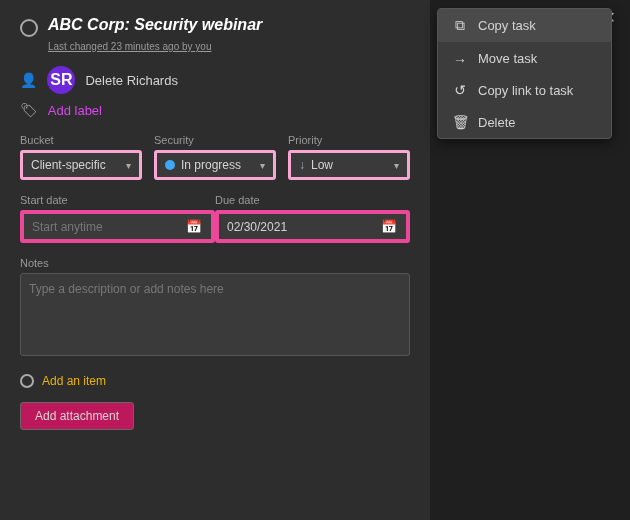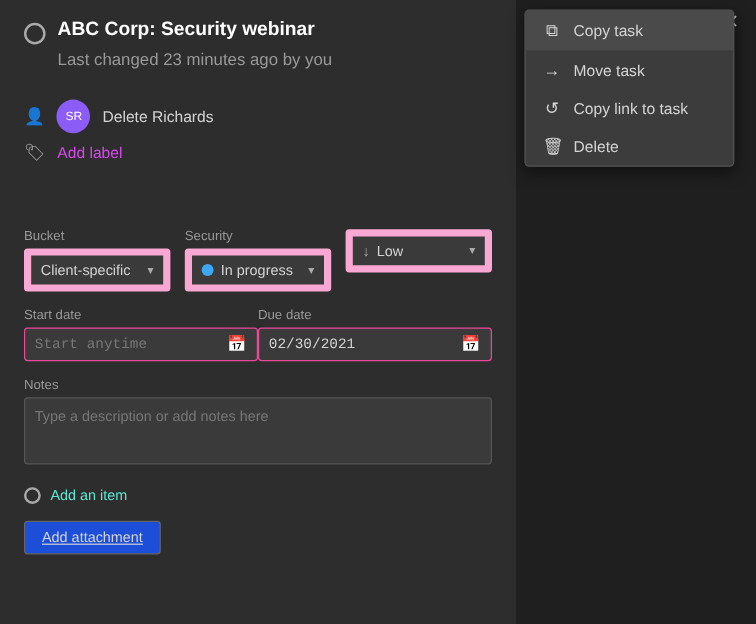--- a/index.html
+++ b/index.html
@@ -22,63 +22,65 @@
       padding: 16px 20px;
       overflow-y: auto;
     }
 
     
     .task-header {
       display: flex;
       align-items: flex-start;
       gap: 10px;
       margin-bottom: 4px;
+      font-style: italic;
     }
     .task-circle {
       width: 18px;
       height: 18px;
       border-radius: 50%;
       border: 2px solid #aaa;
       flex-shrink: 0;
       margin-top: 3px;
     }
     .task-title {
       font-size: 16px;
       font-weight: 600;
       color: #ffffff;
     }
     .task-subtitle {
-      font-size: 14px;
+      font-size: 10px;
       color: #999;
       margin-left: 28px;
-      margin-bottom: 26px;
+      margin-bottom: 14px;
+      text-decoration: underline;
     }
 
     
     .assigned-row {
       display: flex;
       align-items: center;
       gap: 10px;
       margin-bottom: 8px;
     }
     .assigned-icon {
       color: #aaa;
       font-size: 14px;
     }
     .avatar {
       width: 28px;
       height: 28px;
       border-radius: 50%;
-      background: #8b5cf6;
+      background: #6d28d9;
       display: flex;
       align-items: center;
       justify-content: center;
-      font-size: 10px;
+      font-size: 16px;
       color: #fff;
-      font-weight: 400;
+      font-weight: 700;
       flex-shrink: 0;
     }
     .assigned-name {
       font-size: 13px;
       color: #d4d4d4;
     }
 
     
     .add-label-row {
       display: flex;
@@ -91,30 +93,29 @@
     .add-label-text { font-size: 13px; color: #d946ef; }
 
     
     .fields-row {
       display: flex;
       gap: 12px;
       margin-bottom: 14px;
     }
     .field-group {
       flex: 1;
-      margin-top: 40px;
     }
     .field-label {
       font-size: 11px;
       color: #999;
       margin-bottom: 4px;
     }
     .field-select {
       background: #3a3a3a;
-      border: 6px solid #f9a8d4;
+      border: 3px solid #f9a8d4;
       border-radius: 3px;
       color: #d4d4d4;
       font-size: 12px;
       padding: 5px 8px;
       width: 100%;
       display: flex;
       align-items: center;
       justify-content: space-between;
       cursor: pointer;
     }
@@ -134,40 +135,39 @@
     .priority-arrow { color: #aaa; font-size: 12px; }
 
     
     .date-fields-row {
       display: flex;
       margin-bottom: 14px;
     }
     .date-field-group { flex: 1; }
     .date-input {
       background: #3a3a3a;
-      border: 1px solid #ec4899;
+      border: 4px solid #ec4899;
       border-radius: 3px;
       color: #d4d4d4;
       font-size: 12px;
       padding: 5px 8px;
       width: 100%;
       display: flex;
       align-items: center;
       justify-content: space-between;
       cursor: pointer;
-      font-family: Liberation Mono, monospace;
     }
     .date-input .placeholder { color: #777; }
     .calendar-icon { color: #aaa; font-size: 13px; }
 
     
     .notes-section { margin-bottom: 14px; }
     .notes-textarea {
       width: 100%;
-      height: 56px;
+      height: 83px;
       background: #3a3a3a;
       border: 1px solid #555;
       border-radius: 3px;
       color: #777;
       font-size: 12px;
       padding: 8px;
       resize: none;
       font-family: inherit;
     }
     .notes-textarea::placeholder { color: #777; }
@@ -180,33 +180,32 @@
       gap: 8px;
       cursor: pointer;
     }
     .add-item-circle {
       width: 14px;
       height: 14px;
       border-radius: 50%;
       border: 2px solid #aaa;
       flex-shrink: 0;
     }
-    .add-item-text { font-size: 12px; color: #5eead4; }
+    .add-item-text { font-size: 12px; color: #eab308; }
 
     
     .attachments-section { }
     .add-attachment-btn {
-      background: #1d4ed8;
+      background: #be185d;
       border: 1px solid #666;
       border-radius: 3px;
       color: #d4d4d4;
       font-size: 12px;
       padding: 6px 14px;
       cursor: pointer;
-      text-decoration: underline;
     }
 
     
     .dropdown-menu {
       position: absolute;
       top: 8px;
       right: 18px;
       width: 175px;
       background: #3c3c3c;
       border: 1px solid #555;
@@ -280,20 +279,21 @@
       <div class="field-label">Security</div>
       <div class="field-select">
         <span class="left-content">
           <span class="progress-dot"></span>
           <span>In progress</span>
         </span>
         <span class="chevron-down">▾</span>
       </div>
     </div>
     <div class="field-group">
+      <div class="field-label">Priority</div>
       <div class="field-select">
         <span class="left-content">
           <span class="priority-arrow">↓</span>
           <span>Low</span>
         </span>
         <span class="chevron-down">▾</span>
       </div>
     </div>
   </div>
 

